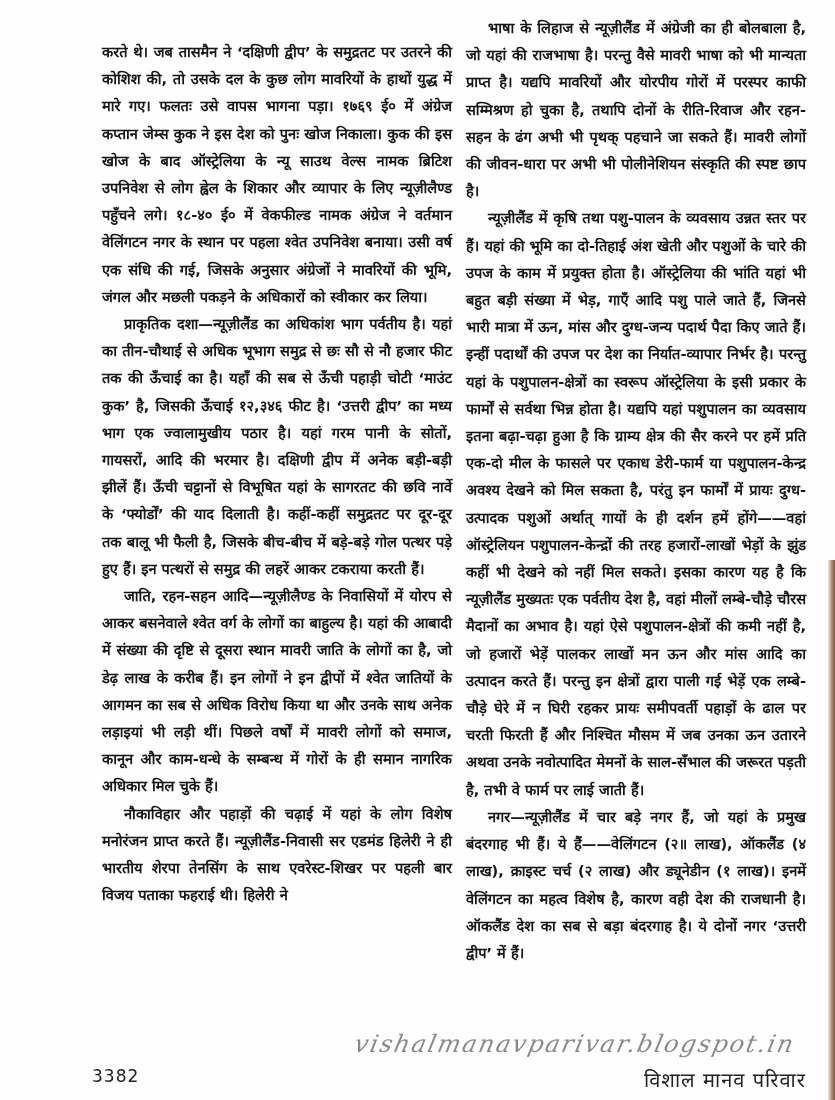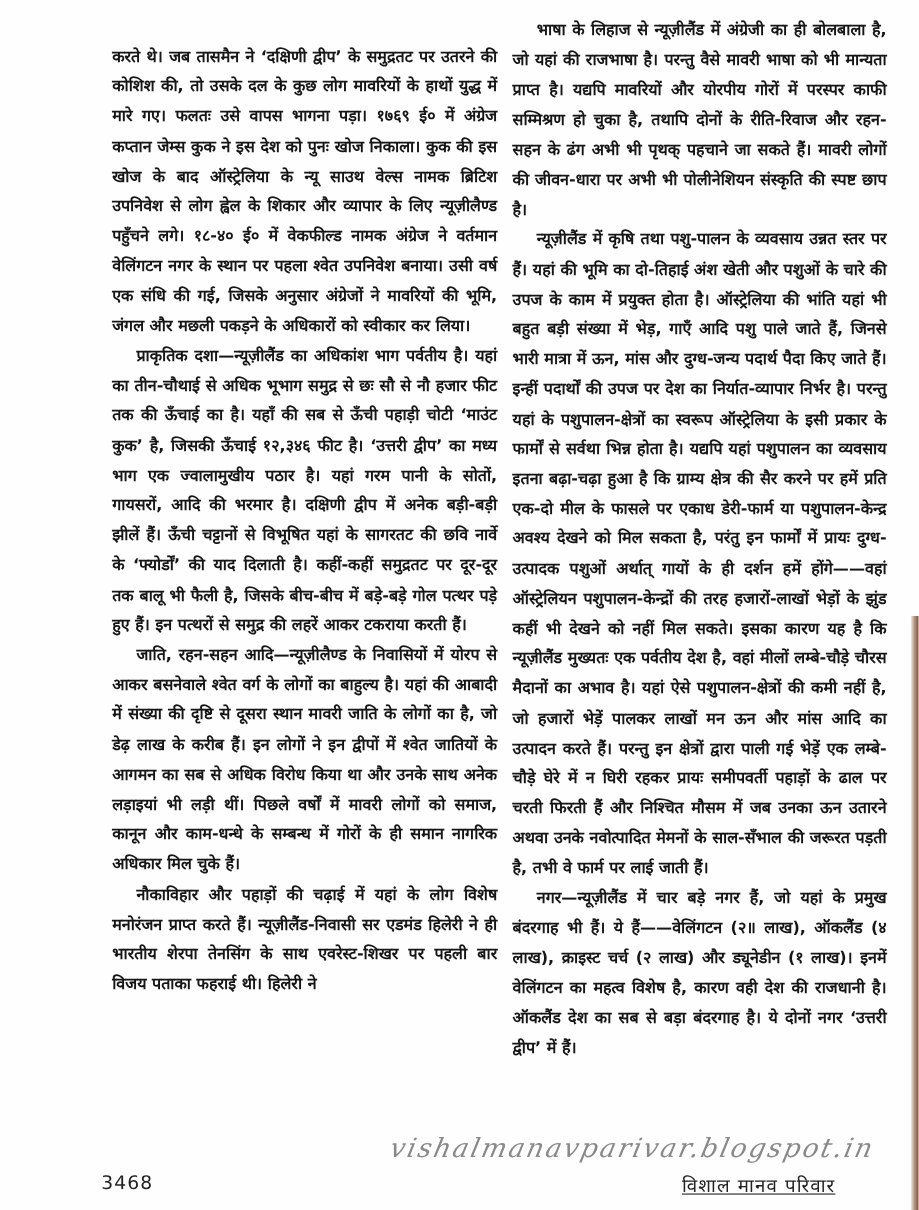--- a/index.html
+++ b/index.html
@@ -28,22 +28,22 @@
   .col-left { left: 102px; width: 350px; }
   .col-right { left: 466px; width: 340px; top: 14px; }
   .column p { margin: 0; text-indent: 0; }
   .column p.indent { text-indent: 22px; }
   .column .lead { font-weight: bold; }
   .footer-page-number {
     position: absolute; left: 92px; top: 1066px;
     font-size: 17px; font-weight: normal; letter-spacing: 1px; color: #222;
   }
   .footer-title {
-    position: absolute; left: 620px; top: 1066px;
-    font-size: 17px; letter-spacing: 1px; color: #222; text-decoration: underline;
+    position: absolute; left: 644px; top: 1066px;
+    font-size: 20px; letter-spacing: 1px; color: #222;
   }
   .watermark {
     position: absolute; left: 355px; top: 1030px;
     font-family: "DejaVu Serif", serif;
     font-style: italic; font-size: 24px; letter-spacing: 2px;
     color: rgba(40,40,40,0.55);
     transform: skewX(-12deg);
     white-space: nowrap;
   }
 </style>
@@ -74,17 +74,17 @@
     <p class="indent">
       <span class="lead"></span><span>न्यूज़ीलैंड में कृषि तथा पशु-पालन के व्यवसाय उन्नत स्तर पर हैं। यहां की भूमि का दो-तिहाई अंश खेती और पशुओं के चारे की उपज के काम में प्रयुक्त होता है। ऑस्ट्रेलिया की भांति यहां भी बहुत बड़ी संख्या में भेड़, गाएँ आदि पशु पाले जाते हैं, जिनसे भारी मात्रा में ऊन, मांस और दुग्ध-जन्य पदार्थ पैदा किए जाते हैं। इन्हीं पदार्थों की उपज पर देश का निर्यात-व्यापार निर्भर है। परन्तु यहां के पशुपालन-क्षेत्रों का स्वरूप ऑस्ट्रेलिया के इसी प्रकार के फार्मों से सर्वथा भिन्न होता है। यद्यपि यहां पशुपालन का व्यवसाय इतना बढ़ा-चढ़ा हुआ है कि ग्राम्य क्षेत्र की सैर करने पर हमें प्रति एक-दो मील के फासले पर एकाध डेरी-फार्म या पशुपालन-केन्द्र अवश्य देखने को मिल सकता है, परंतु इन फार्मों में प्रायः दुग्ध-उत्पादक पशुओं अर्थात् गायों के ही दर्शन हमें होंगे——वहां ऑस्ट्रेलियन पशुपालन-केन्द्रों की तरह हजारों-लाखों भेड़ों के झुंड कहीं भी देखने को नहीं मिल सकते। इसका कारण यह है कि न्यूज़ीलैंड मुख्यतः एक पर्वतीय देश है, वहां मीलों लम्बे-चौड़े चौरस मैदानों का अभाव है। यहां ऐसे पशुपालन-क्षेत्रों की कमी नहीं है, जो हजारों भेड़ें पालकर लाखों मन ऊन और मांस आदि का उत्पादन करते हैं। परन्तु इन क्षेत्रों द्वारा पाली गई भेड़ें एक लम्बे-चौड़े घेरे में न घिरी रहकर प्रायः समीपवर्ती पहाड़ों के ढाल पर चरती फिरती हैं और निश्चित मौसम में जब उनका ऊन उतारने अथवा उनके नवोत्पादित मेमनों के साल-सँभाल की जरूरत पड़ती है, तभी वे फार्म पर लाई जाती हैं।</span>
     </p>
     <p class="indent">
       <span class="lead">नगर</span><span>—न्यूज़ीलैंड में चार बड़े नगर हैं, जो यहां के प्रमुख बंदरगाह भी हैं। ये हैं——वेलिंगटन (२॥ लाख), ऑकलैंड (४ लाख), क्राइस्ट चर्च (२ लाख) और ड्यूनेडीन (१ लाख)। इनमें वेलिंगटन का महत्व विशेष है, कारण वही देश की राजधानी है। ऑकलैंड देश का सब से बड़ा बंदरगाह है। ये दोनों नगर ‘उत्तरी द्वीप’ में हैं।</span>
     </p>
   </div>
 
   <div class="watermark">vishalmanavparivar.blogspot.in</div>
 
-  <div class="footer-page-number">3468</div>
+  <div class="footer-page-number">3382</div>
   <div class="footer-title">विशाल मानव परिवार</div>
 
   <div class="binding-edge"></div>
 </div>
 
 </body></html>

